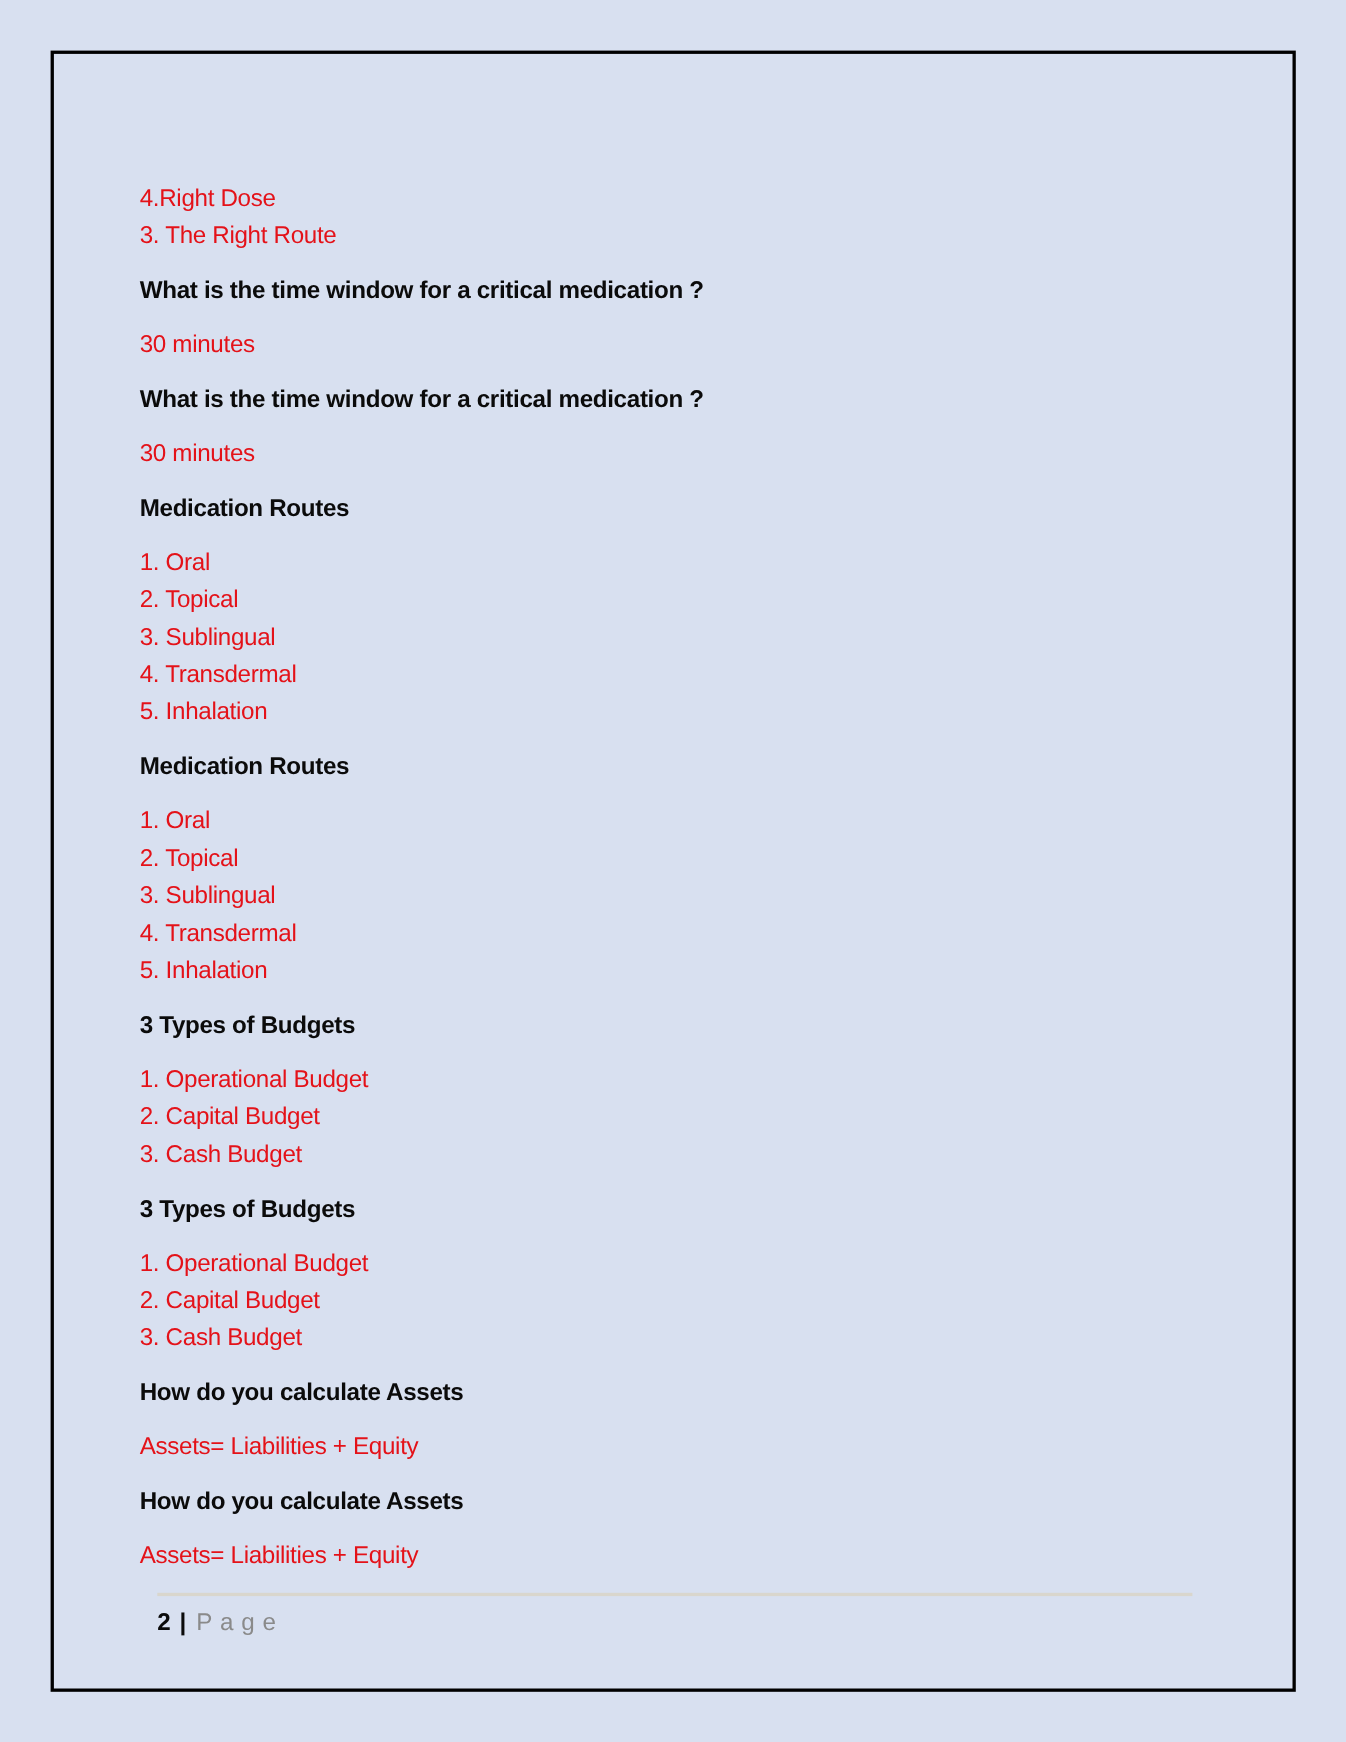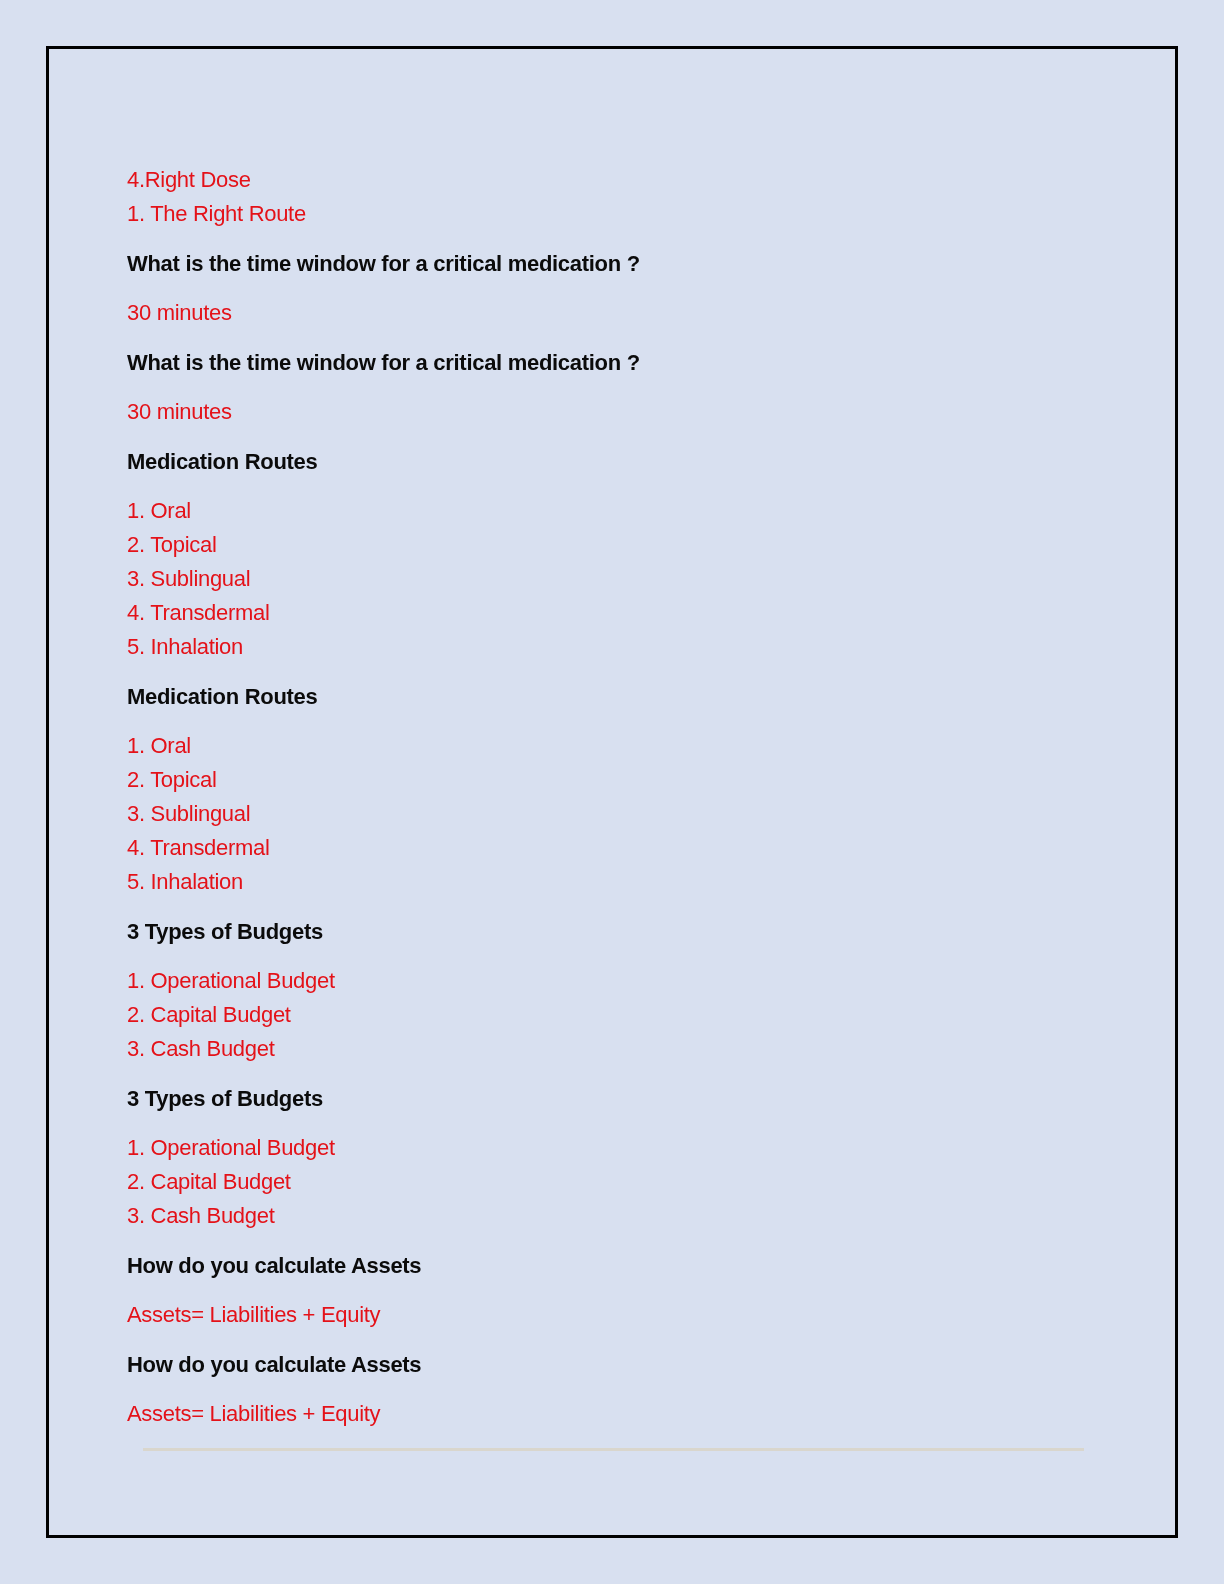--- a/index.html
+++ b/index.html
@@ -48,21 +48,21 @@
   .pg-label{ color: var(--footer-gray, #8A8A8A); letter-spacing: 7px; }
 </style>
 </head>
 <body>
 
 <div class="page-frame"></div>
 
 <div class="document-content">
     <div class="block red">
       <div class="line">4.Right Dose</div>
-      <div class="line">1. The Right Route</div>
+      <div class="line">3. The Right Route</div>
     </div>
     <div class="block black">
       <div class="line">What is the time window for a critical medication ?</div>
     </div>
     <div class="block red">
       <div class="line">30 minutes</div>
     </div>
     <div class="block black">
       <div class="line">What is the time window for a critical medication ?</div>
     </div>
@@ -114,13 +114,16 @@
     <div class="block black">
       <div class="line">How do you calculate Assets</div>
     </div>
     <div class="block red">
       <div class="line">Assets= Liabilities + Equity</div>
     </div>
   </div>
 
 <div class="page-footer">
   <div class="footer-rule"></div>
+  <div class="footer-text">
+    <span class="pg-num">2</span><span class="pg-sep">|</span><span class="pg-label">Page</span>
+  </div>
 </div>
 
 </body></html>

